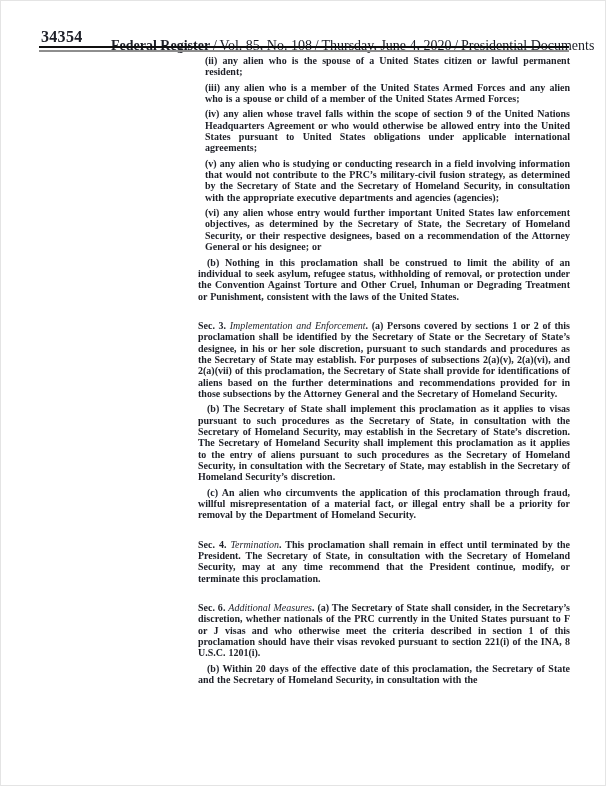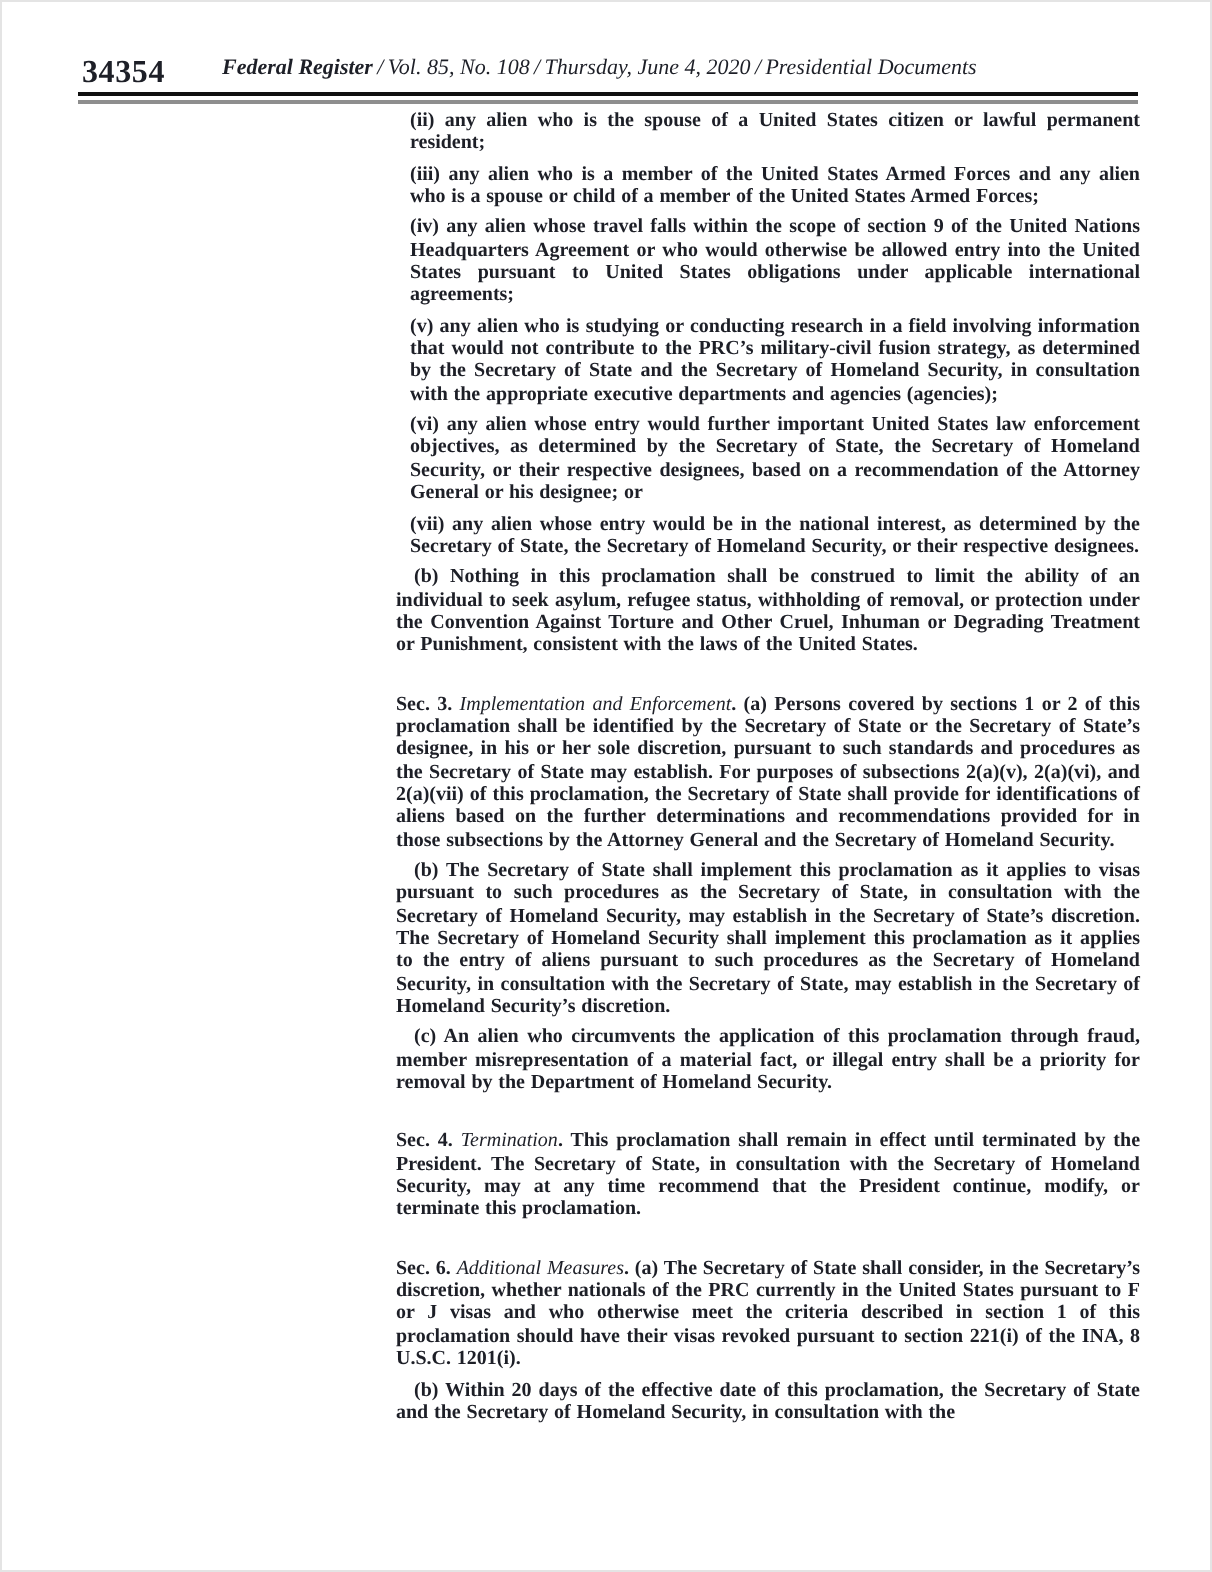--- a/index.html
+++ b/index.html
@@ -16,24 +16,23 @@
     position: absolute;
     left: 40px;
     top: 27px;
     font-size: 16px;
     font-weight: bold;
     letter-spacing: 0.3px;
   }
   .header-title {
     position: absolute;
     left: 110px;
-    top: 27px;
-    font-size: 11px;
+    top: 37px;
+    font-size: 14px;
     white-space: nowrap;
-    font-style: italic;
   }
   .header-title .pub { font-weight: bold; }
   .header-rule {
     position: absolute;
     left: 38px;
     top: 45px;
     width: 530px;
     height: 6px;
     border-top: 2.5px solid #101010;
     border-bottom: 2px solid #8e8e8e;
@@ -67,21 +66,20 @@
 </div>
 
 <div class="header-rule"></div>
 
 <main class="doc-body">
     <p class="para sub"><span class="run regular">(ii) any alien who is the spouse of a United States citizen or lawful permanent resident;</span></p>
     <p class="para sub"><span class="run regular">(iii) any alien who is a member of the United States Armed Forces and any alien who is a spouse or child of a member of the United States Armed Forces;</span></p>
     <p class="para sub"><span class="run regular">(iv) any alien whose travel falls within the scope of section 9 of the United Nations Headquarters Agreement or who would otherwise be allowed entry into the United States pursuant to United States obligations under applicable international agreements;</span></p>
     <p class="para sub"><span class="run regular">(v) any alien who is studying or conducting research in a field involving information that would not contribute to the PRC’s military-civil fusion strategy, as determined by the Secretary of State and the Secretary of Homeland Security, in consultation with the appropriate executive departments and agencies (agencies);</span></p>
     <p class="para sub"><span class="run regular">(vi) any alien whose entry would further important United States law enforcement objectives, as determined by the Secretary of State, the Secretary of Homeland Security, or their respective designees, based on a recommendation of the Attorney General or his designee; or</span></p>
-    <p class="para sub"><span class="run regular">(vii) any alien whose entry would be in the national interest, as determined by the Secretary of State, the Secretary of Homeland Security, or their respective designees.</span></p>
     <p class="para ind"><span class="run regular">(b) Nothing in this proclamation shall be construed to limit the ability of an individual to seek asylum, refugee status, withholding of removal, or protection under the Convention Against Torture and Other Cruel, Inhuman or Degrading Treatment or Punishment, consistent with the laws of the United States.</span></p>
     <p class="para sec"><span class="run bold">Sec. 3</span><span class="run regular">. </span><span class="run italic">Implementation and Enforcement</span><span class="run regular">. (a) Persons covered by sections 1 or 2 of this proclamation shall be identified by the Secretary of State or the Secretary of State’s designee, in his or her sole discretion, pursuant to such standards and procedures as the Secretary of State may establish. For purposes of subsections 2(a)(v), 2(a)(vi), and 2(a)(vii) of this proclamation, the Secretary of State shall provide for identifications of aliens based on the further determinations and recommendations provided for in those subsections by the Attorney General and the Secretary of Homeland Security.</span></p>
     <p class="para ind"><span class="run regular">(b) The Secretary of State shall implement this proclamation as it applies to visas pursuant to such procedures as the Secretary of State, in consultation with the Secretary of Homeland Security, may establish in the Secretary of State’s discretion. The Secretary of Homeland Security shall implement this proclamation as it applies to the entry of aliens pursuant to such procedures as the Secretary of Homeland Security, in consultation with the Secretary of State, may establish in the Secretary of Homeland Security’s discretion.</span></p>
-    <p class="para ind"><span class="run regular">(c) An alien who circumvents the application of this proclamation through fraud, member misrepresentation of a material fact, or illegal entry shall be a priority for removal by the Department of Homeland Security.</span></p>
+    <p class="para ind"><span class="run regular">(c) An alien who circumvents the application of this proclamation through fraud, willful misrepresentation of a material fact, or illegal entry shall be a priority for removal by the Department of Homeland Security.</span></p>
     <p class="para sec"><span class="run bold">Sec. 4</span><span class="run regular">. </span><span class="run italic">Termination</span><span class="run regular">. This proclamation shall remain in effect until terminated by the President. The Secretary of State, in consultation with the Secretary of Homeland Security, may at any time recommend that the President continue, modify, or terminate this proclamation.</span></p>
     <p class="para sec"><span class="run bold">Sec. 6</span><span class="run regular">. </span><span class="run italic">Additional Measures</span><span class="run regular">. (a) The Secretary of State shall consider, in the Secretary’s discretion, whether nationals of the PRC currently in the United States pursuant to F or J visas and who otherwise meet the criteria described in section 1 of this proclamation should have their visas revoked pursuant to section 221(i) of the INA, 8 U.S.C. 1201(i).</span></p>
     <p class="para ind"><span class="run regular">(b) Within 20 days of the effective date of this proclamation, the Secretary of State and the Secretary of Homeland Security, in consultation with the</span></p>
   </main>
 
 </body></html>

